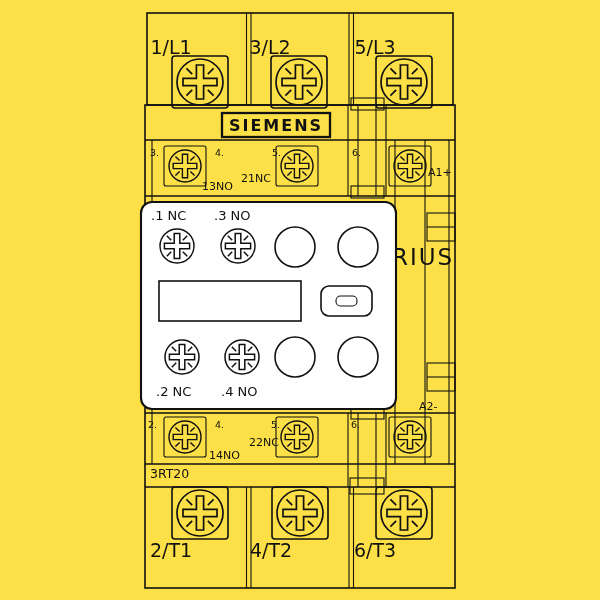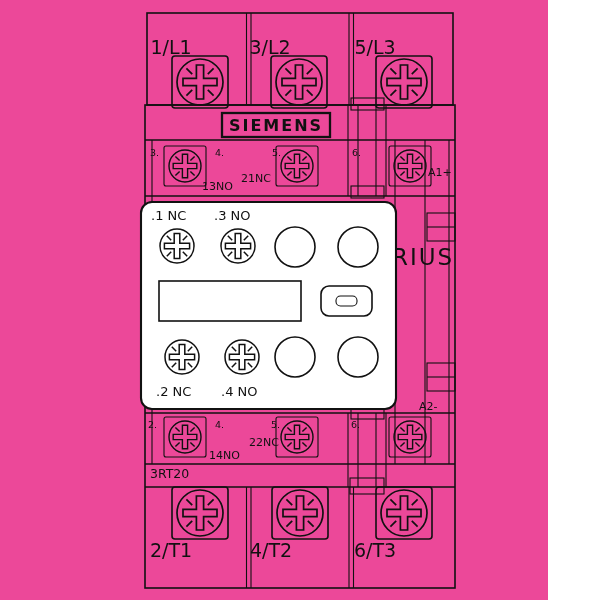--- a/index.html
+++ b/index.html
@@ -1,16 +1,16 @@
 <!DOCTYPE html>
 <html><head>
 <meta charset="utf-8">
 <style>
   html,body{margin:0;padding:0;background:#fff;}
-  .stage{width:548px;height:600px;background:#ec4899;position:relative;overflow:hidden;}
+  .stage{width:600px;height:600px;background:#fde047;position:relative;overflow:hidden;}
   svg{display:block;}
   .ln{stroke:#111;fill:none;stroke-width:1.6;}
   .thin{stroke-width:1.1;}
   .thick{stroke-width:2.3;}
   .panel{stroke:#111;stroke-width:2.1;fill:#fff;}
   text{fill:#111;stroke:none;font-family:"DejaVu Sans","Liberation Sans",sans-serif;}
   .t19{font-size:19px;}
   .t13{font-size:13px;}
   .t12{font-size:12.5px;}
   .t11{font-size:11px;}

